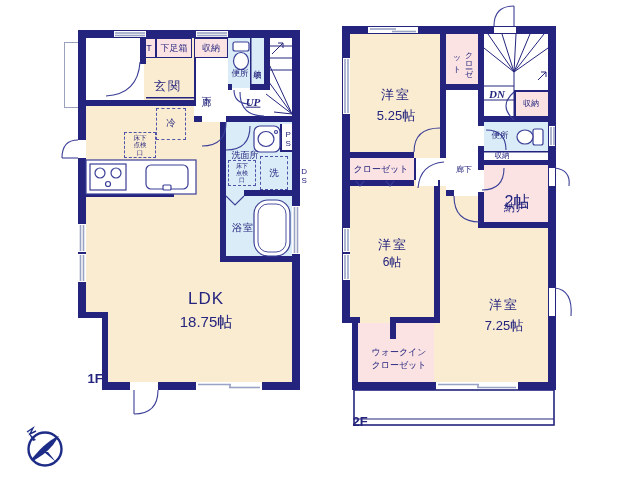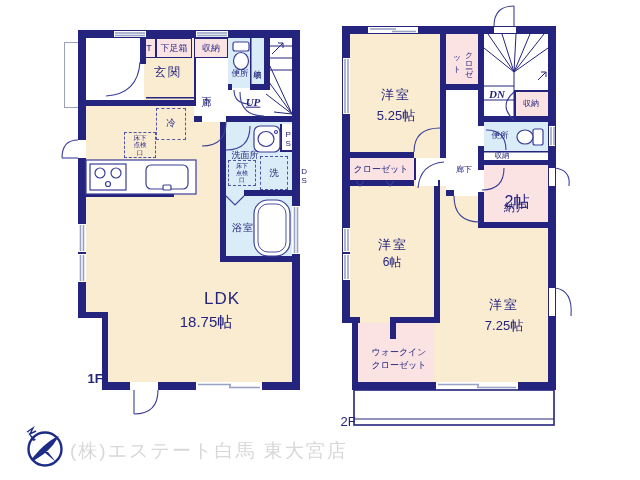--- a/index.html
+++ b/index.html
@@ -251,51 +251,50 @@
       <path d="M31,460 C38,451 47,441 59,436 L53,445 C47,452 40,457 33,461 Z" fill="#1d2c86"></path>
       <path d="M44,452 L56,462 L48,452 Z" fill="#1d2c86"></path>
       <path d="M36,440 L28,432 L33,441 Z" fill="#1d2c86"></path>
       <path d="M27,432 L33,428 L30,434 L36,431" stroke="#1d2c86" stroke-width="1.4" fill="none"></path>
     </g>
   </svg>
 
   <div class="lbl" style="left:149px;top:48px;font-size:9px;">T</div>
   <div class="lbl" style="left:174px;top:48px;font-size:9px;">下足箱</div>
   <div class="lbl" style="left:211px;top:48px;font-size:9px;">収納</div>
-  <div class="lbl" style="left:168px;top:73px;font-size:12px;letter-spacing:2px;">玄関</div>
+  <div class="lbl" style="left:168px;top:87px;font-size:12px;letter-spacing:2px;">玄関</div>
   <div class="lbl v" style="left:206px;top:89px;font-size:9.5px;">廊下</div>
   <div class="lbl" style="left:240px;top:74px;font-size:8.5px;">便所</div>
   <div class="lbl v" style="left:257px;top:64px;font-size:8px;">収納</div>
   <div class="lbl serif-i" style="left:253px;top:102px;font-size:11px;text-decoration:underline;">UP</div>
   <div class="lbl" style="left:171px;top:123px;font-size:9.5px;">冷</div>
   <div class="lbl wrap" style="left:140px;top:145px;font-size:6.5px;width:16px;">床下点検口</div>
   <div class="lbl" style="left:245px;top:155px;font-size:9px;">洗面所</div>
   <div class="lbl wrap" style="left:242px;top:173px;font-size:6px;width:14px;">床下点検口</div>
   <div class="lbl" style="left:274px;top:173px;font-size:9.5px;">洗</div>
   <div class="lbl v" style="left:288px;top:139px;font-size:8px;">PS</div>
   <div class="lbl v" style="left:304px;top:176px;font-size:8px;">DS</div>
   <div class="lbl" style="left:243px;top:228px;font-size:10px;letter-spacing:1px;">浴室</div>
-  <div class="lbl" style="left:206px;top:299px;font-size:17px;letter-spacing:1px;margin-left:16px;">LDK</div>
+  <div class="lbl" style="left:206px;top:299px;font-size:17px;letter-spacing:1px;">LDK</div>
   <div class="lbl" style="left:206px;top:322px;font-size:15px;">18.75帖</div>
   <div class="lbl" style="left:95px;top:379px;font-size:13px;font-weight:bold;">1F</div>
 
   <div class="lbl" style="left:396px;top:95px;font-size:13px;letter-spacing:2px;">洋室</div>
   <div class="lbl" style="left:396px;top:116px;font-size:13px;">5.25帖</div>
   <div class="lbl v" style="left:462px;top:60px;font-size:8px;height:32px;line-height:1.5;">クローゼット</div>
   <div class="lbl serif-i" style="left:497px;top:94px;font-size:11px;text-align:center;">DN</div>
   <div class="lbl" style="left:531px;top:104px;font-size:8px;">収納</div>
   <div class="lbl" style="left:500px;top:136px;font-size:8.5px;">便所</div>
   <div class="lbl" style="left:502px;top:156px;font-size:7.5px;">収納</div>
   <div class="lbl" style="left:464px;top:170px;font-size:8px;">廊下</div>
   <div class="lbl" style="left:516px;top:186px;font-size:11px;letter-spacing:1px;margin-top:21px;">納戸</div>
   <div class="lbl" style="left:517px;top:202px;font-size:16px;">2帖</div>
   <div class="lbl" style="left:381px;top:169px;font-size:9px;">クローゼット</div>
   <div class="lbl" style="left:393px;top:245px;font-size:13px;letter-spacing:2px;">洋室</div>
   <div class="lbl" style="left:392px;top:263px;font-size:12px;">6帖</div>
   <div class="lbl" style="left:504px;top:305px;font-size:13px;letter-spacing:2px;">洋室</div>
   <div class="lbl" style="left:504px;top:326px;font-size:13px;">7.25帖</div>
   <div class="lbl" style="left:399px;top:352px;font-size:9px;">ウォークイン</div>
   <div class="lbl" style="left:399px;top:365px;font-size:9px;">クローゼット</div>
-  <div class="lbl" style="left:348px;top:422px;font-size:13px;font-weight:normal;">2F</div>
-
-  <div class="footer-text" style="left:70px;top:438px;">(株)エステート白馬 東大宮店</div>
+  <div class="lbl" style="left:360px;top:422px;font-size:13px;font-weight:bold;">2F</div>
+
 
 </div>
 
 </body></html>

